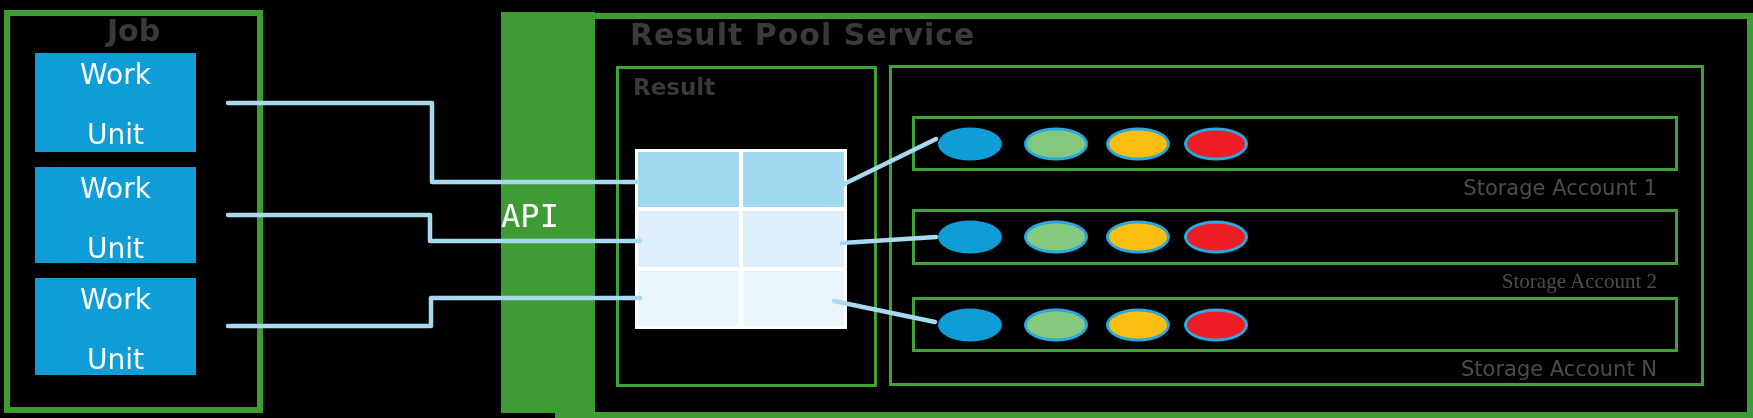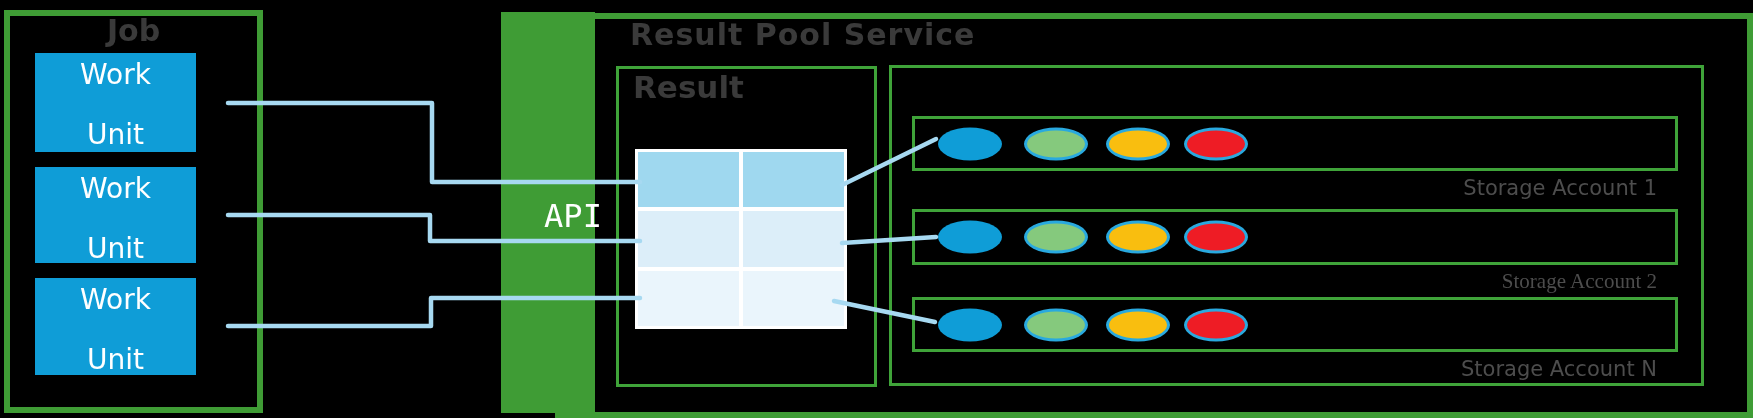--- a/index.html
+++ b/index.html
@@ -11,30 +11,30 @@
 
   
   .job-box{left:4px;top:10px;width:259px;height:403px;border:6px solid var(--green_dark);}
   .job-title{left:4px;top:13px;width:259px;text-align:center;font-size:30px;font-weight:bold;color:var(--title_gray);}
   .wu{left:35px;width:161px;background:var(--blue);color:#fff;font-size:28px;line-height:43px;
       display:flex;flex-direction:column;align-items:center;justify-content:space-between;text-align:center;gap:17px;}
   .wu1{top:53px;height:99px;} .wu2{top:167px;height:96px;} .wu3{top:278px;height:97px;}
 
   
   .api-band{left:501px;top:12px;width:94px;height:401px;background:var(--green_dark);}
-  .api-label{left:526px;top:197px;width:94px;text-align:center;color:#fff;font-size:32px;
+  .api-label{left:483px;top:197px;width:94px;text-align:center;color:#fff;font-size:32px;
              font-family:"DejaVu Sans Mono","Liberation Mono",monospace;}
 
   
   .rls-box{left:555px;top:13px;width:1198px;height:405px;border:6px solid var(--green_dark);}
   .rls-title{left:630px;top:17px;font-size:30px;font-weight:bold;color:var(--title_gray);letter-spacing:1px;}
 
   
   .rd-box{left:616px;top:66px;width:261px;height:321px;border:3px solid var(--green_line);}
-  .rd-title{left:633px;top:72px;font-size:31px;font-weight:bold;color:var(--title_gray);line-height:30px;}
+  .rd-title{left:633px;top:72px;font-size:23px;font-weight:bold;color:var(--title_gray);line-height:30px;}
   .rd-table{left:635px;top:149px;width:212px;height:180px;background:#fff;
             display:grid;grid-template-columns:1fr 1fr;grid-auto-rows:1fr;gap:4px;padding:3px;}
   .cell{width:100%;height:100%;}
   .row1{background:var(--row1);} .row2{background:var(--row2);} .row3{background:var(--row3);}
 
   
   .sp-box{left:889px;top:65px;width:815px;height:321px;border:3px solid var(--green_line);}
   .sp-title{left:912px;top:71px;font-size:23px;font-weight:bold;color:var(--title_gray);}
   .sa-row{left:912px;width:766px;border:3px solid var(--green_line);}
   .sa1{top:116px;height:55px;} .sa2{top:209px;height:56px;font-family:Liberation Serif, serif;} .sa3{top:297px;height:55px;text-decoration:underline;}

